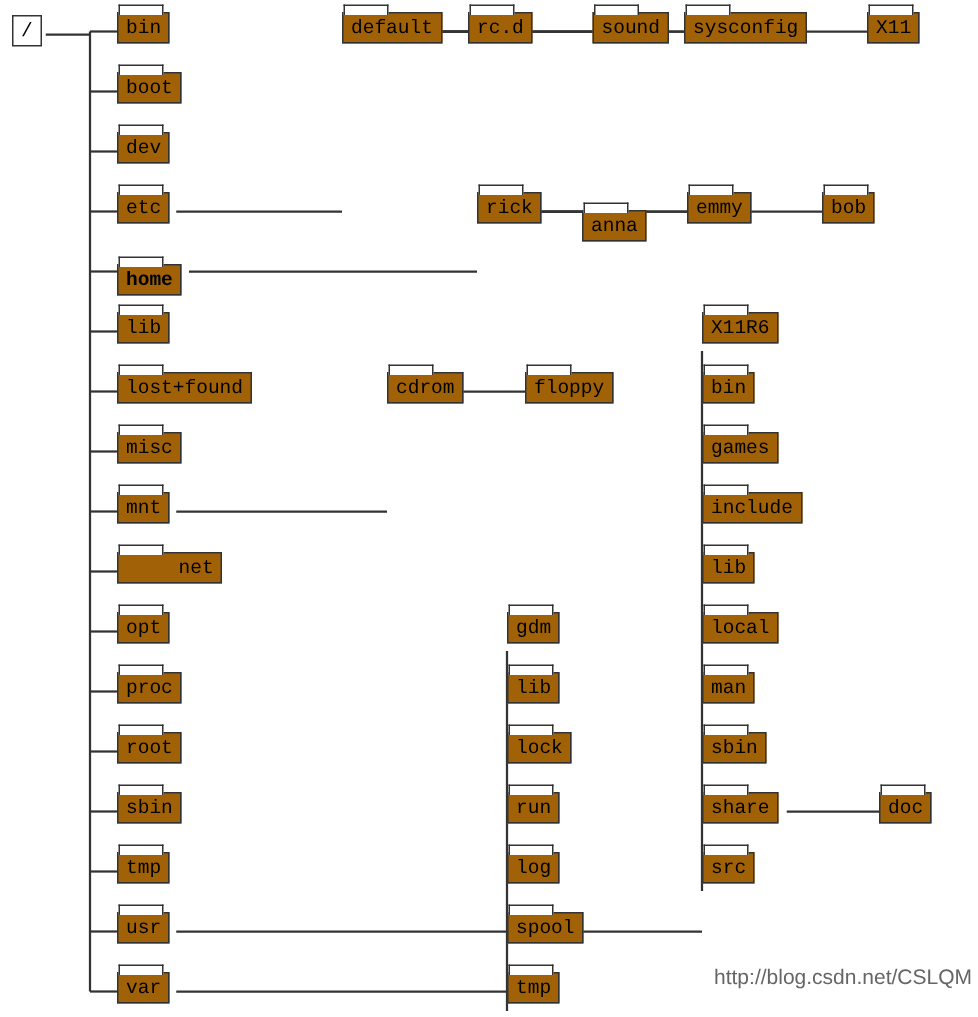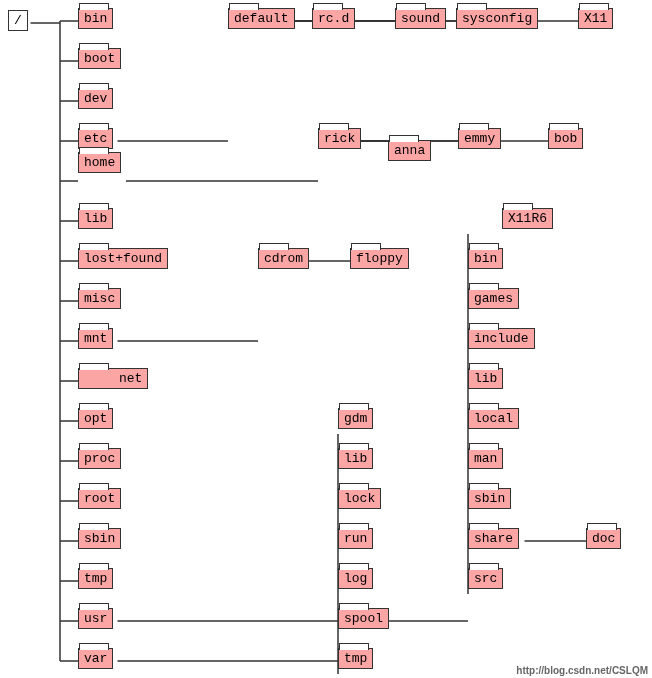--- a/index.html
+++ b/index.html
@@ -19,21 +19,21 @@
       height: 678px;
     }
     svg {
       position: absolute;
       top: 0; left: 0;
       width: 652px;
       height: 678px;
     }
     .folder-label {
       position: absolute;
-      background: #fca5a5;
+      background: #a16207;
       border: 1.5px solid #333;
       padding: 2px 5px;
       white-space: nowrap;
       font-family: 'Courier New', Courier, monospace;
       font-size: 13px;
       z-index: 10;
     }
     .folder-label::before {
       content: '';
       position: absolute;
@@ -110,21 +110,21 @@
       <line x1="338" y1="581" x2="338" y2="581" stroke="#333" stroke-width="1.5"></line>
       <line x1="338" y1="621" x2="338" y2="621" stroke="#333" stroke-width="1.5"></line>
       <line x1="338" y1="661" x2="338" y2="661" stroke="#333" stroke-width="1.5"></line>
     </svg>
   <div id="nodes-container">
       <div style="position: absolute; left: 8px; top: 10px; border: 1.5px solid rgb(51, 51, 51); padding: 2px 5px; background: rgb(255, 255, 255); font-family: &quot;Courier New&quot;, monospace; font-size: 13px; z-index: 10;">/</div>
       <div class="folder-label" style="left: 78px; top: 8px;">bin</div>
       <div class="folder-label" style="left: 78px; top: 48px;">boot</div>
       <div class="folder-label" style="left: 78px; top: 88px;">dev</div>
       <div class="folder-label" style="left: 78px; top: 128px;">etc</div>
-      <div class="folder-label" style="left: 78px; top: 152px;">home</div>
+      <div class="folder-label" style="left: 78px; top: 176px; font-weight: bold;">home</div>
       <div class="folder-label" style="left: 78px; top: 208px;">lib</div>
       <div class="folder-label" style="left: 78px; top: 248px;">lost+found</div>
       <div class="folder-label" style="left: 78px; top: 288px;">misc</div>
       <div class="folder-label" style="left: 78px; top: 328px;">mnt</div>
       <div class="folder-label" style="left: 78px; top: 368px; padding-left: 40px;">net</div>
       <div class="folder-label" style="left: 78px; top: 408px;">opt</div>
       <div class="folder-label" style="left: 78px; top: 448px;">proc</div>
       <div class="folder-label" style="left: 78px; top: 488px;">root</div>
       <div class="folder-label" style="left: 78px; top: 528px;">sbin</div>
       <div class="folder-label" style="left: 78px; top: 568px;">tmp</div>
@@ -134,33 +134,33 @@
       <div class="folder-label" style="left: 312px; top: 8px;">rc.d</div>
       <div class="folder-label" style="left: 395px; top: 8px;">sound</div>
       <div class="folder-label" style="left: 456px; top: 8px;">sysconfig</div>
       <div class="folder-label" style="left: 578px; top: 8px;">X11</div>
       <div class="folder-label" style="left: 318px; top: 128px;">rick</div>
       <div class="folder-label" style="left: 388px; top: 128px; margin-top: 12px;">anna</div>
       <div class="folder-label" style="left: 458px; top: 128px;">emmy</div>
       <div class="folder-label" style="left: 548px; top: 128px;">bob</div>
       <div class="folder-label" style="left: 258px; top: 248px;">cdrom</div>
       <div class="folder-label" style="left: 350px; top: 248px;">floppy</div>
-      <div class="folder-label" style="left: 468px; top: 208px; margin-left: 34px;">X11R6</div>
+      <div class="folder-label" style="left: 468px; top: 208px;">X11R6</div>
       <div class="folder-label" style="left: 468px; top: 248px;">bin</div>
       <div class="folder-label" style="left: 468px; top: 288px;">games</div>
       <div class="folder-label" style="left: 468px; top: 328px;">include</div>
       <div class="folder-label" style="left: 468px; top: 368px;">lib</div>
       <div class="folder-label" style="left: 468px; top: 408px;">local</div>
       <div class="folder-label" style="left: 468px; top: 448px;">man</div>
       <div class="folder-label" style="left: 468px; top: 488px;">sbin</div>
       <div class="folder-label" style="left: 468px; top: 528px;">share</div>
       <div class="folder-label" style="left: 468px; top: 568px;">src</div>
       <div class="folder-label" style="left: 586px; top: 528px;">doc</div>
       <div class="folder-label" style="left: 338px; top: 408px;">gdm</div>
       <div class="folder-label" style="left: 338px; top: 448px;">lib</div>
       <div class="folder-label" style="left: 338px; top: 488px;">lock</div>
       <div class="folder-label" style="left: 338px; top: 528px;">run</div>
       <div class="folder-label" style="left: 338px; top: 568px;">log</div>
       <div class="folder-label" style="left: 338px; top: 608px;">spool</div>
       <div class="folder-label" style="left: 338px; top: 648px;">tmp</div>
-      <div style="position: absolute; bottom: 2px; right: 4px; font-size: 10px; color: rgb(102, 102, 102); font-family: sans-serif; font-weight: bold;">http://blog.csdn.net/CSLQM</div>
+      <div style="position: absolute; bottom: 19px; right: 4px; font-size: 14px; color: rgb(102, 102, 102); font-family: sans-serif;">http://blog.csdn.net/CSLQM</div>
     </div>
 </div>
 
 </body></html>

